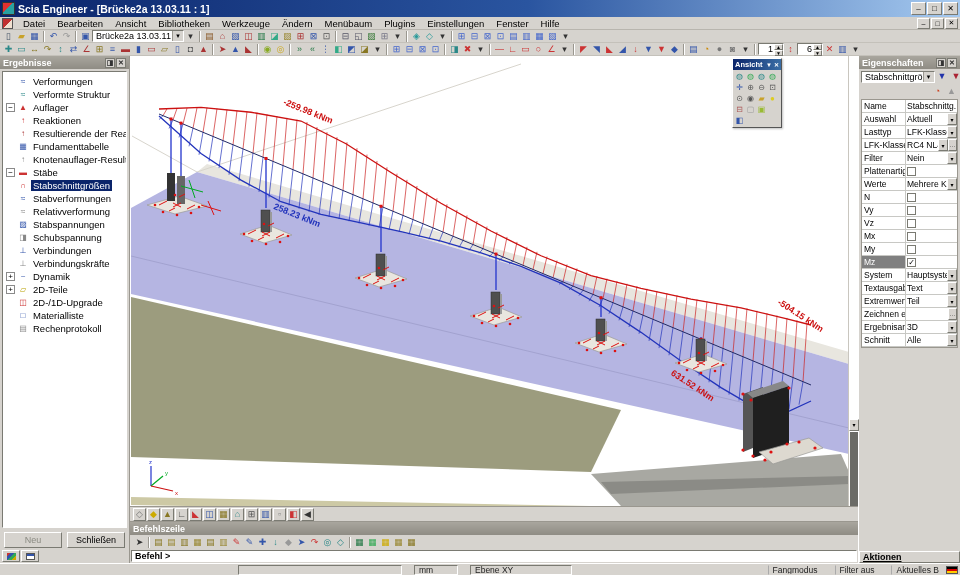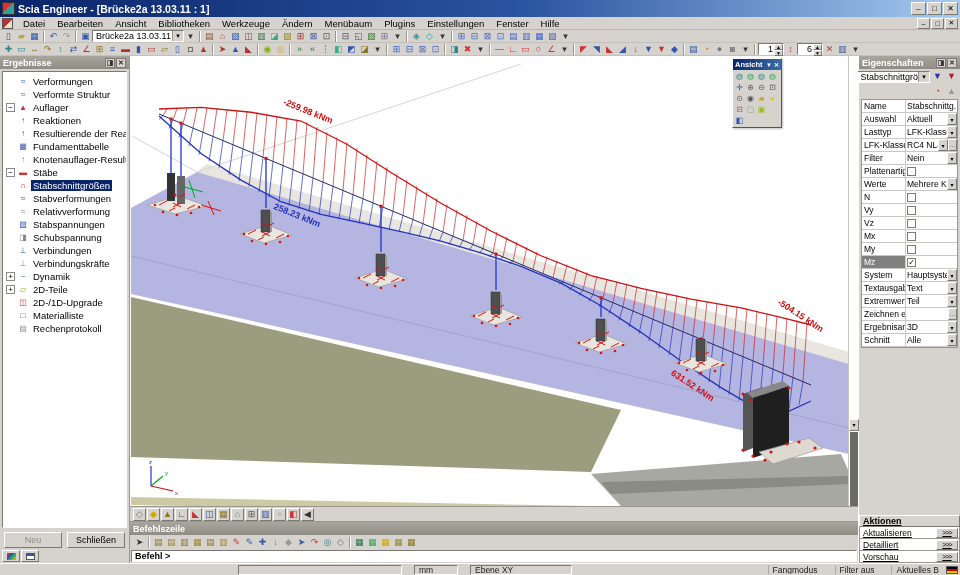--- a/index.html
+++ b/index.html
@@ -79,21 +79,21 @@
   .vp-toolbar .tbtn{width:13px;height:13px;border-color:#fff #7a7a72 #7a7a72 #fff;border-style:solid;border-width:1px;margin-right:1px;}
 
   
   .cmd-panel{height:42px;background:#d6d3ce;display:flex;flex-direction:column;border-top:1px solid #9a978f;}
   .cmd-tools{height:16px;display:flex;align-items:center;padding:0 3px;}
   .cmd-input{height:13px;margin:0 1px 1px 1px;background:#fff;border:1px solid;border-color:#7a7a72 #fff #fff #7a7a72;
      font-size:9px;padding:0 3px;width:calc(100% - 2px);font-weight:bold;}
 
   
   .right-panel{width:102px;height:507px;background:#d6d3ce;border-left:1px solid #fff;display:flex;flex-direction:column;}
-  .rp-combo-row{height:15px;display:flex;align-items:center;padding:1px 2px;gap:1px;justify-content:flex-end;}
+  .rp-combo-row{height:15px;display:flex;align-items:center;padding:1px 2px;gap:1px;}
   .rp-icons-row{height:14px;display:flex;align-items:center;justify-content:flex-end;padding:0 2px;gap:1px;}
   .props{background:#fff;border:1px solid #9a978f;margin:1px 2px;}
   .prow{display:flex;height:13px;border-bottom:1px solid #c8c8c4;align-items:stretch;font-size:8.5px;}
   .prow .pl{width:44px;padding:1px 2px;border-right:1px solid #c8c8c4;white-space:nowrap;overflow:hidden;flex:none;}
   .prow.sel .pl{background:#808080;color:#fff;}
   .prow .pv{flex:1;padding:1px 1px;white-space:nowrap;overflow:hidden;display:flex;align-items:center;}
   .prow .parrow{width:10px;background:#d6d3ce;border:1px solid;border-color:#fff #7a7a72 #7a7a72 #fff;
      font-size:6px;display:flex;align-items:center;justify-content:center;flex:none;}
   .prow .pdots{width:9px;background:#d6d3ce;border:1px solid;border-color:#fff #7a7a72 #7a7a72 #fff;
      font-size:6px;display:flex;align-items:center;justify-content:center;flex:none;}
@@ -933,34 +933,20 @@
           </div>
           <div class="prow">
             <span class="pl">Schnitt</span>
             <span class="pv">Alle</span>
             <span class="parrow">▾</span>
           </div>
         </div>
       <div class="rp-fill"></div>
       <div class="actions">
         <div class="ahead">Aktionen</div>
-        <div id="actions-rows">
-            <div class="arow">
-              <span class="al">Aktualisieren</span>
-              <span class="ab">&gt;&gt;&gt;</span>
-            </div>
-            <div class="arow">
-              <span class="al">Detailliert</span>
-              <span class="ab">&gt;&gt;&gt;</span>
-            </div>
-            <div class="arow">
-              <span class="al">Vorschau</span>
-              <span class="ab">&gt;&gt;&gt;</span>
-            </div>
-          </div>
       </div>
     </div>
   </div>
 
   <div class="statusbar" id="statusbar">
       <span style="width: 226px; flex: 0 0 auto;"></span>
       <span class="scell" style="width: 164px;"></span>
       <span class="scell" style="width: 44px;">mm</span>
       <span class="scell" style="width: 102px;">Ebene XY</span>
       <span style="flex: 1 1 0%;"></span>

